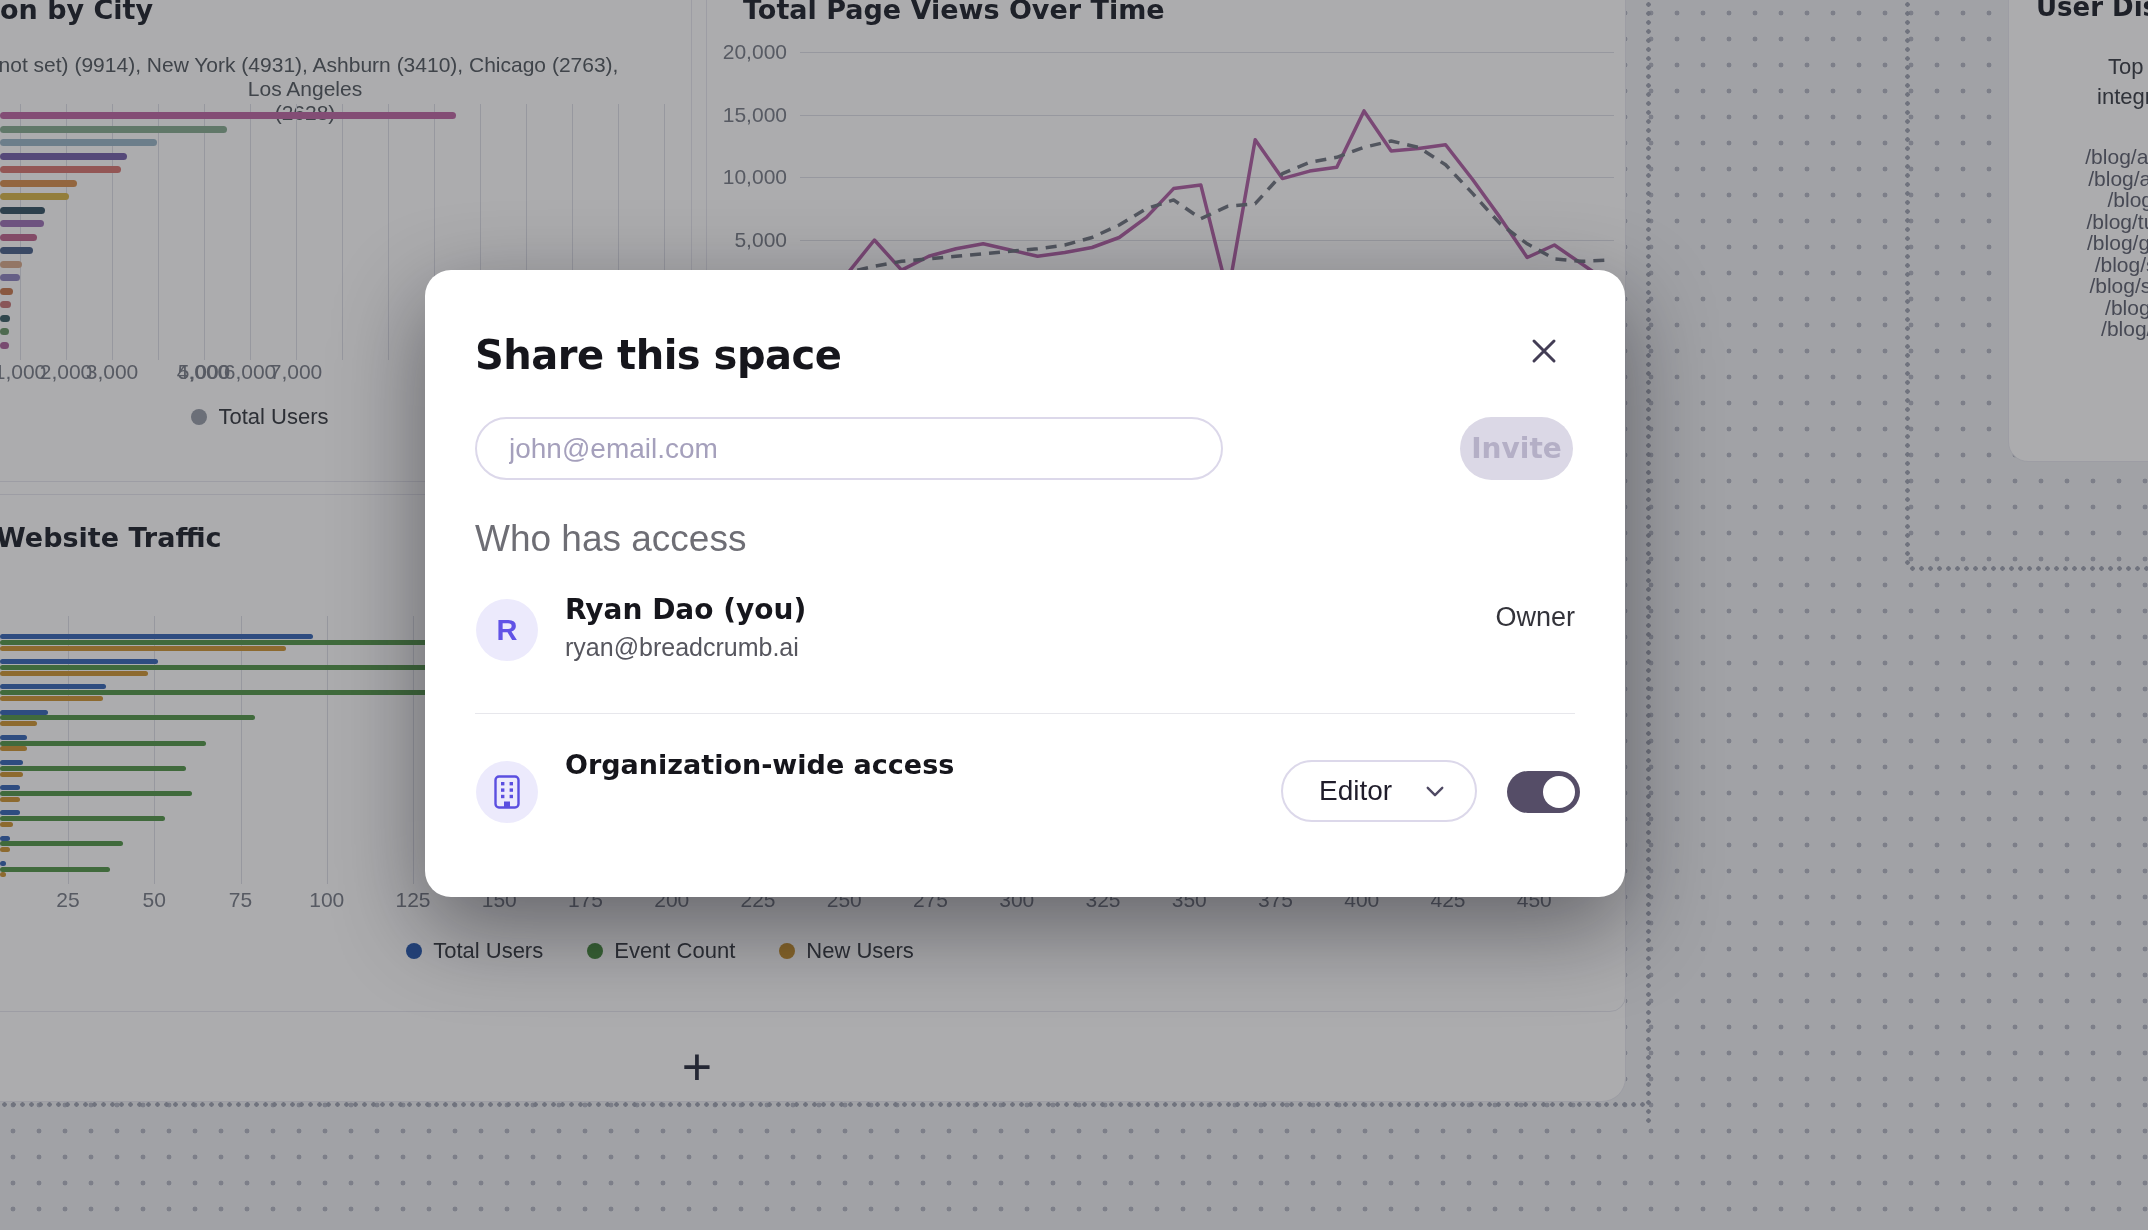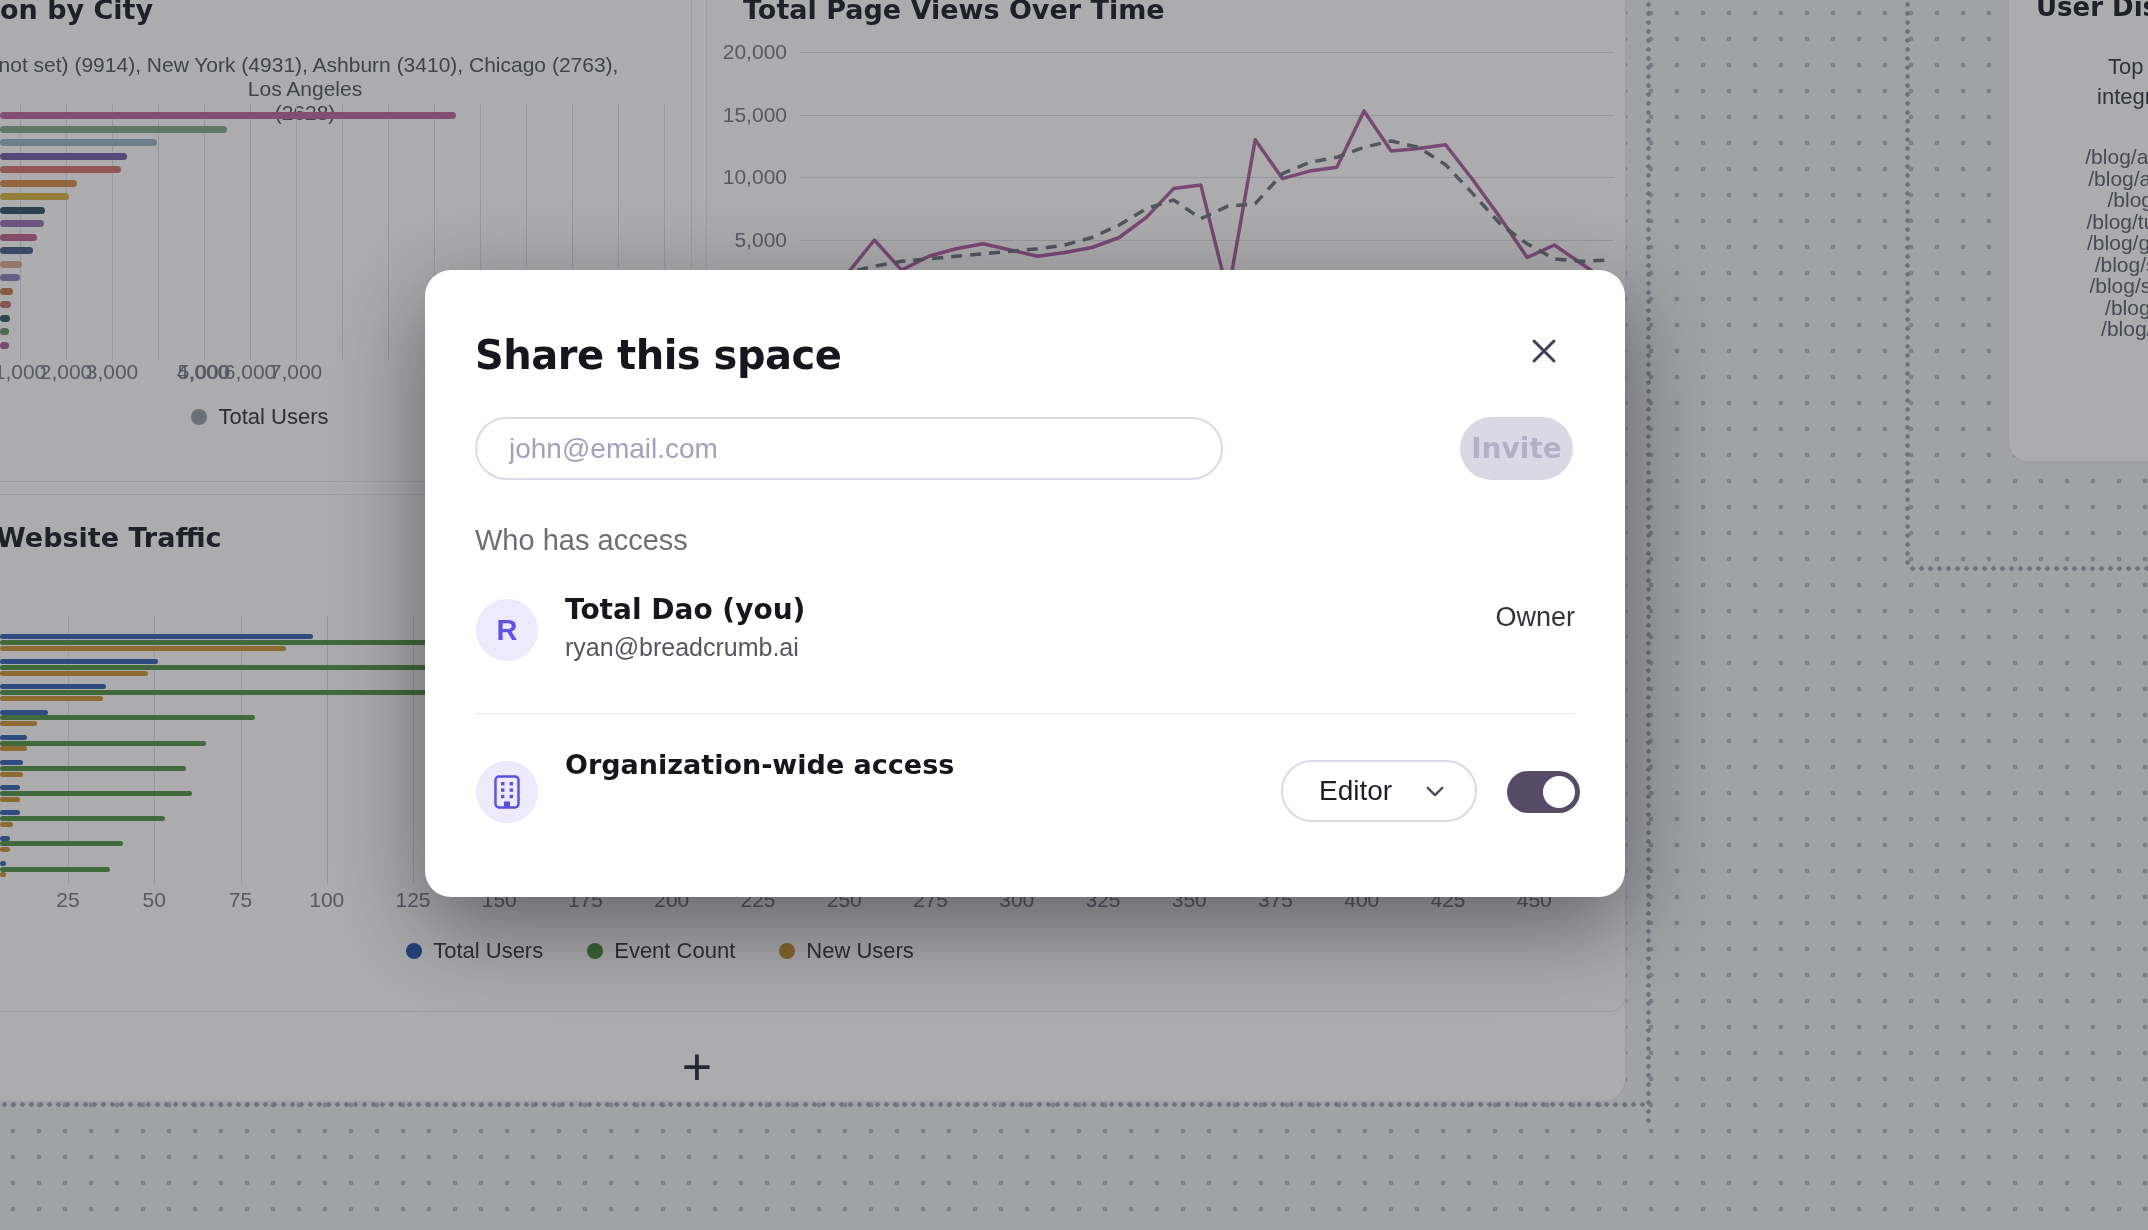--- a/index.html
+++ b/index.html
@@ -32,21 +32,21 @@
   #modal-close{position:absolute;left:1095px;top:58px;width:48px;height:48px;background:none;border:none;cursor:pointer;padding:0;}
   .pill{box-sizing:border-box;border:2px solid #dcd8ea;border-radius:32px;background:#fff;}
   #email-input{position:absolute;left:50px;top:147px;width:748px;height:63px;padding:13px 32px;font-size:28px;
     color:#14532d;font-family:"Liberation Sans",sans-serif;outline:none;}
   #email-input::placeholder{color:#a5a0bc;}
   .select-pill{position:absolute;display:flex;align-items:center;justify-content:space-between;height:63px;
     padding:0 30px 0 36px;font-size:28px;color:#201d2b;cursor:pointer;}
   #role-select{left:818px;top:147px;width:197px;}
   #invite-btn{position:absolute;left:1035px;top:147px;width:113px;height:63px;border:none;border-radius:32px;
     background:#dbd8e6;color:#b4afc6;font-size:28px;font-weight:700;font-family:"DejaVu Sans",sans-serif;cursor:default;}
-  #access-heading{position:absolute;left:50px;top:248px;font-size:29px;font-weight:500;color:#6e6e75;margin-top:6px;}
+  #access-heading{position:absolute;left:50px;top:248px;font-size:37px;font-weight:500;color:#6e6e75;}
   .avatar{position:absolute;width:62px;height:62px;border-radius:50%;background:#eceafc;display:flex;
     align-items:center;justify-content:center;}
   #member-avatar{left:51px;top:329px;font-size:29px;font-weight:600;color:#6153e6;}
   #member-name{position:absolute;left:140px;top:323px;font-family:"DejaVu Sans",sans-serif;font-weight:700;font-size:28px;color:#16161c;}
   #member-email{position:absolute;left:140px;top:363px;font-size:25px;color:#56565e;}
   #member-role{position:absolute;right:50px;top:332px;font-size:27px;color:#33333a;}
   #modal-divider{position:absolute;left:50px;top:443px;width:1100px;height:1px;background:#e7e7ec;}
   #org-avatar{left:51px;top:491px;}
   #org-title{position:absolute;left:140px;top:479px;font-family:"DejaVu Sans",sans-serif;font-weight:700;font-size:27px;color:#16161c;}
   #org-desc{position:absolute;left:140px;top:517px;font-size:26px;color:#6d6d74;}
@@ -273,21 +273,21 @@
     <input id="email-input" class="pill" type="text" placeholder="john@email.com" style="">
 
 
     <button id="invite-btn">Invite</button>
 
     <div id="access-heading">Who has access</div>
 
     <div class="avatar" id="member-avatar">
       <span>R</span>
     </div>
-    <div id="member-name">Total Dao (you)</div>
+    <div id="member-name">Ryan Dao (you)</div>
     <div id="member-email">ryan@breadcrumb.ai</div>
     <div id="member-role">Owner</div>
 
     <div id="modal-divider"></div>
 
     <div class="avatar" id="org-avatar">
       <svg width="26" height="34" viewBox="0 0 26 34">
         <rect x="1.5" y="1.5" width="23" height="31" rx="3.5" fill="none" stroke="#5b4fe0" stroke-width="2.4"></rect>
         <rect x="7" y="7" width="3.4" height="3.4" fill="#5b4fe0"></rect>
           <rect x="15.6" y="7" width="3.4" height="3.4" fill="#5b4fe0"></rect>

